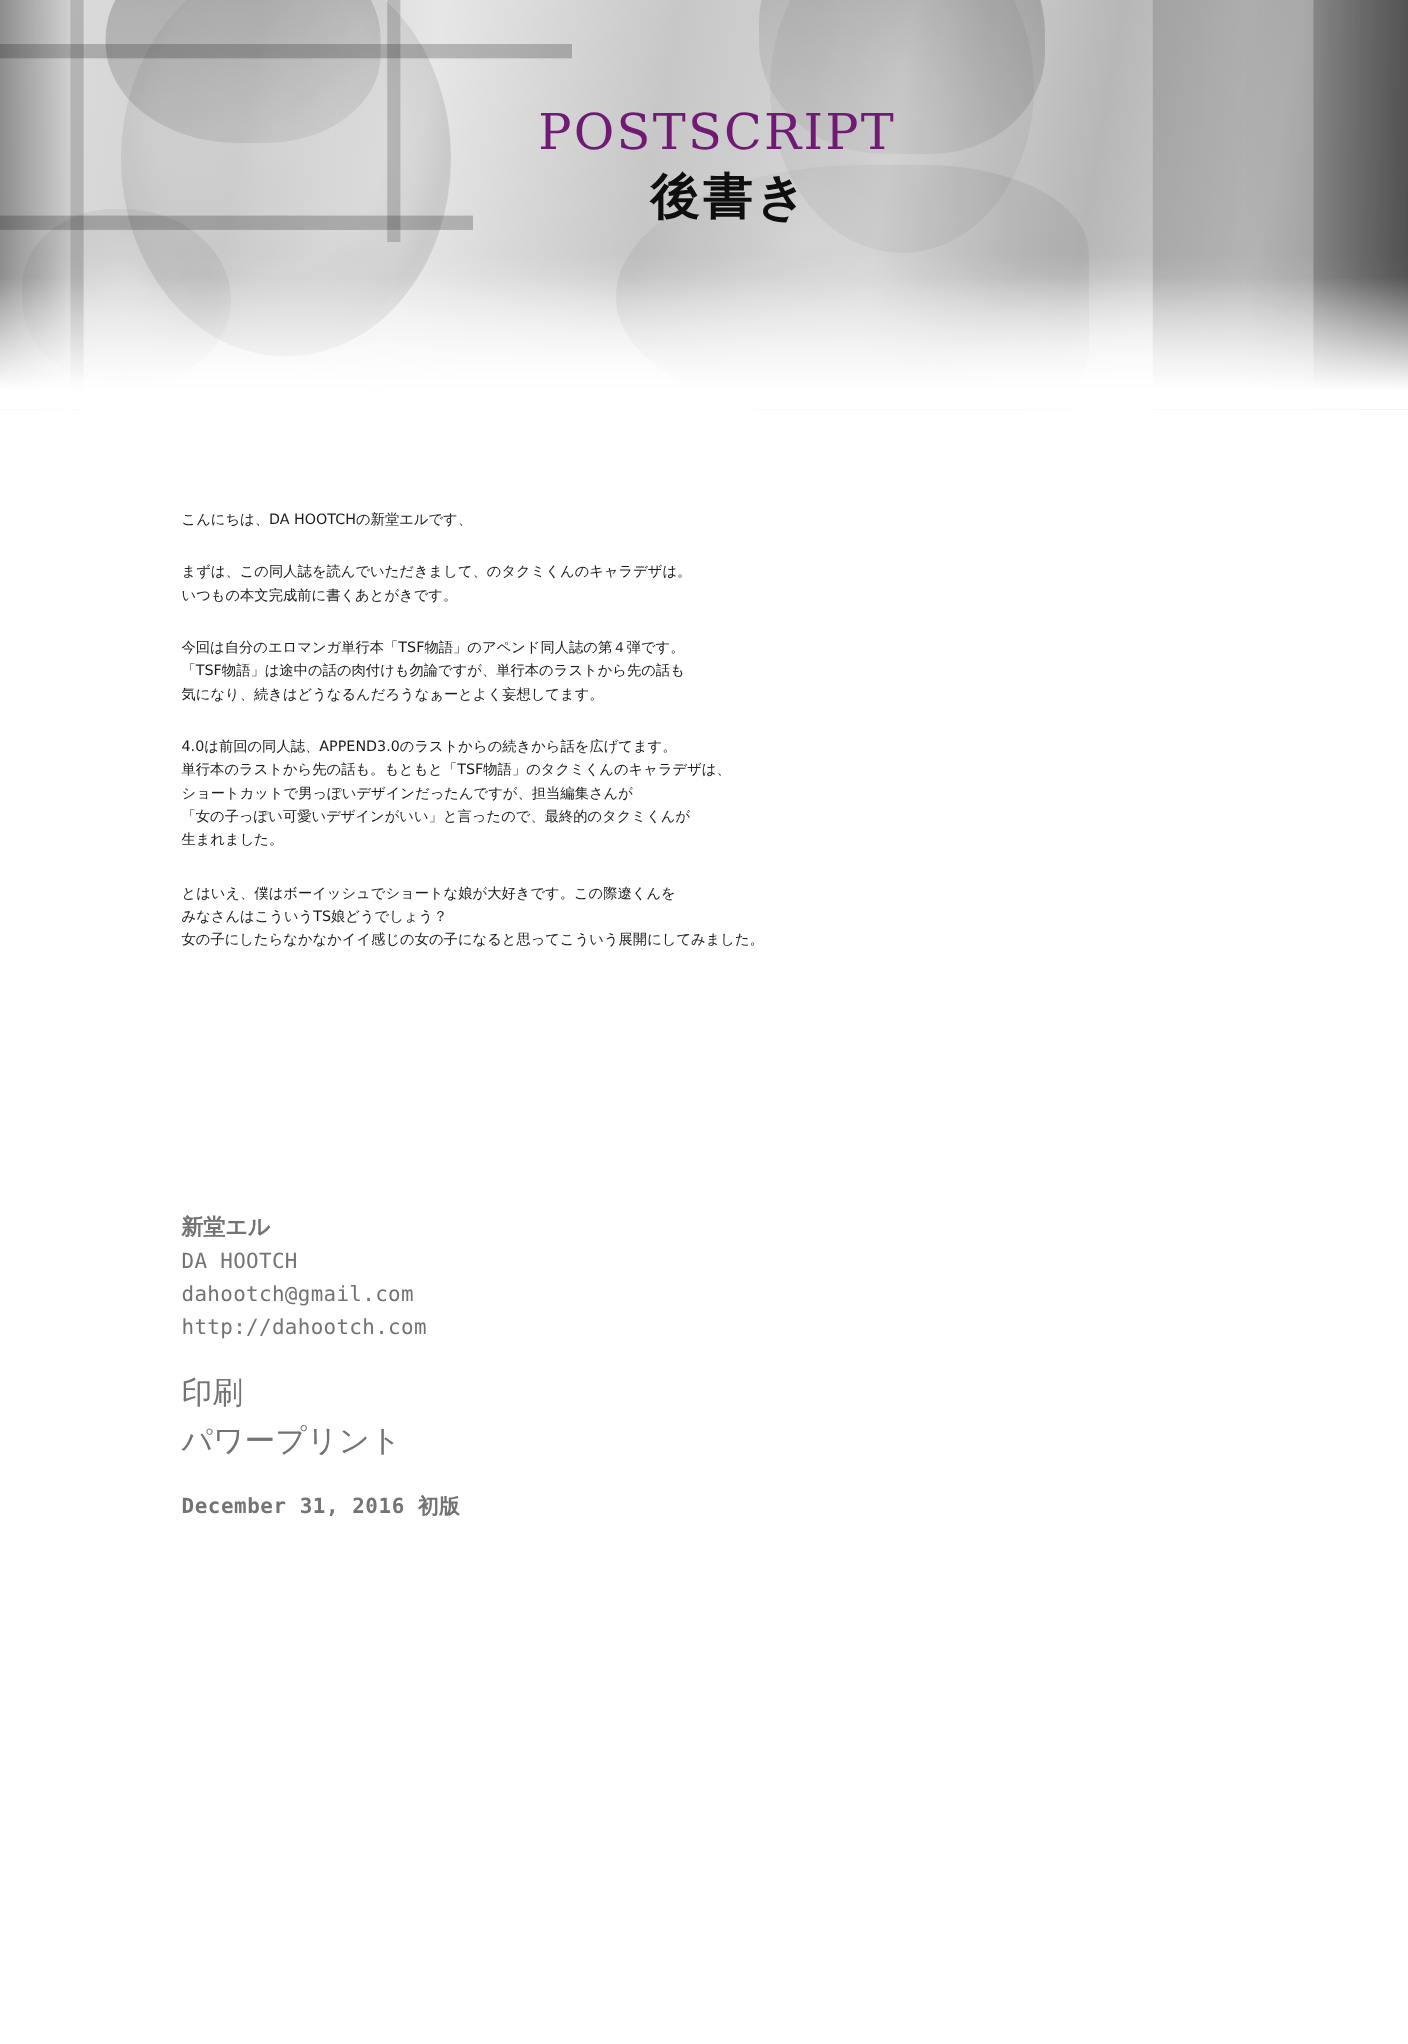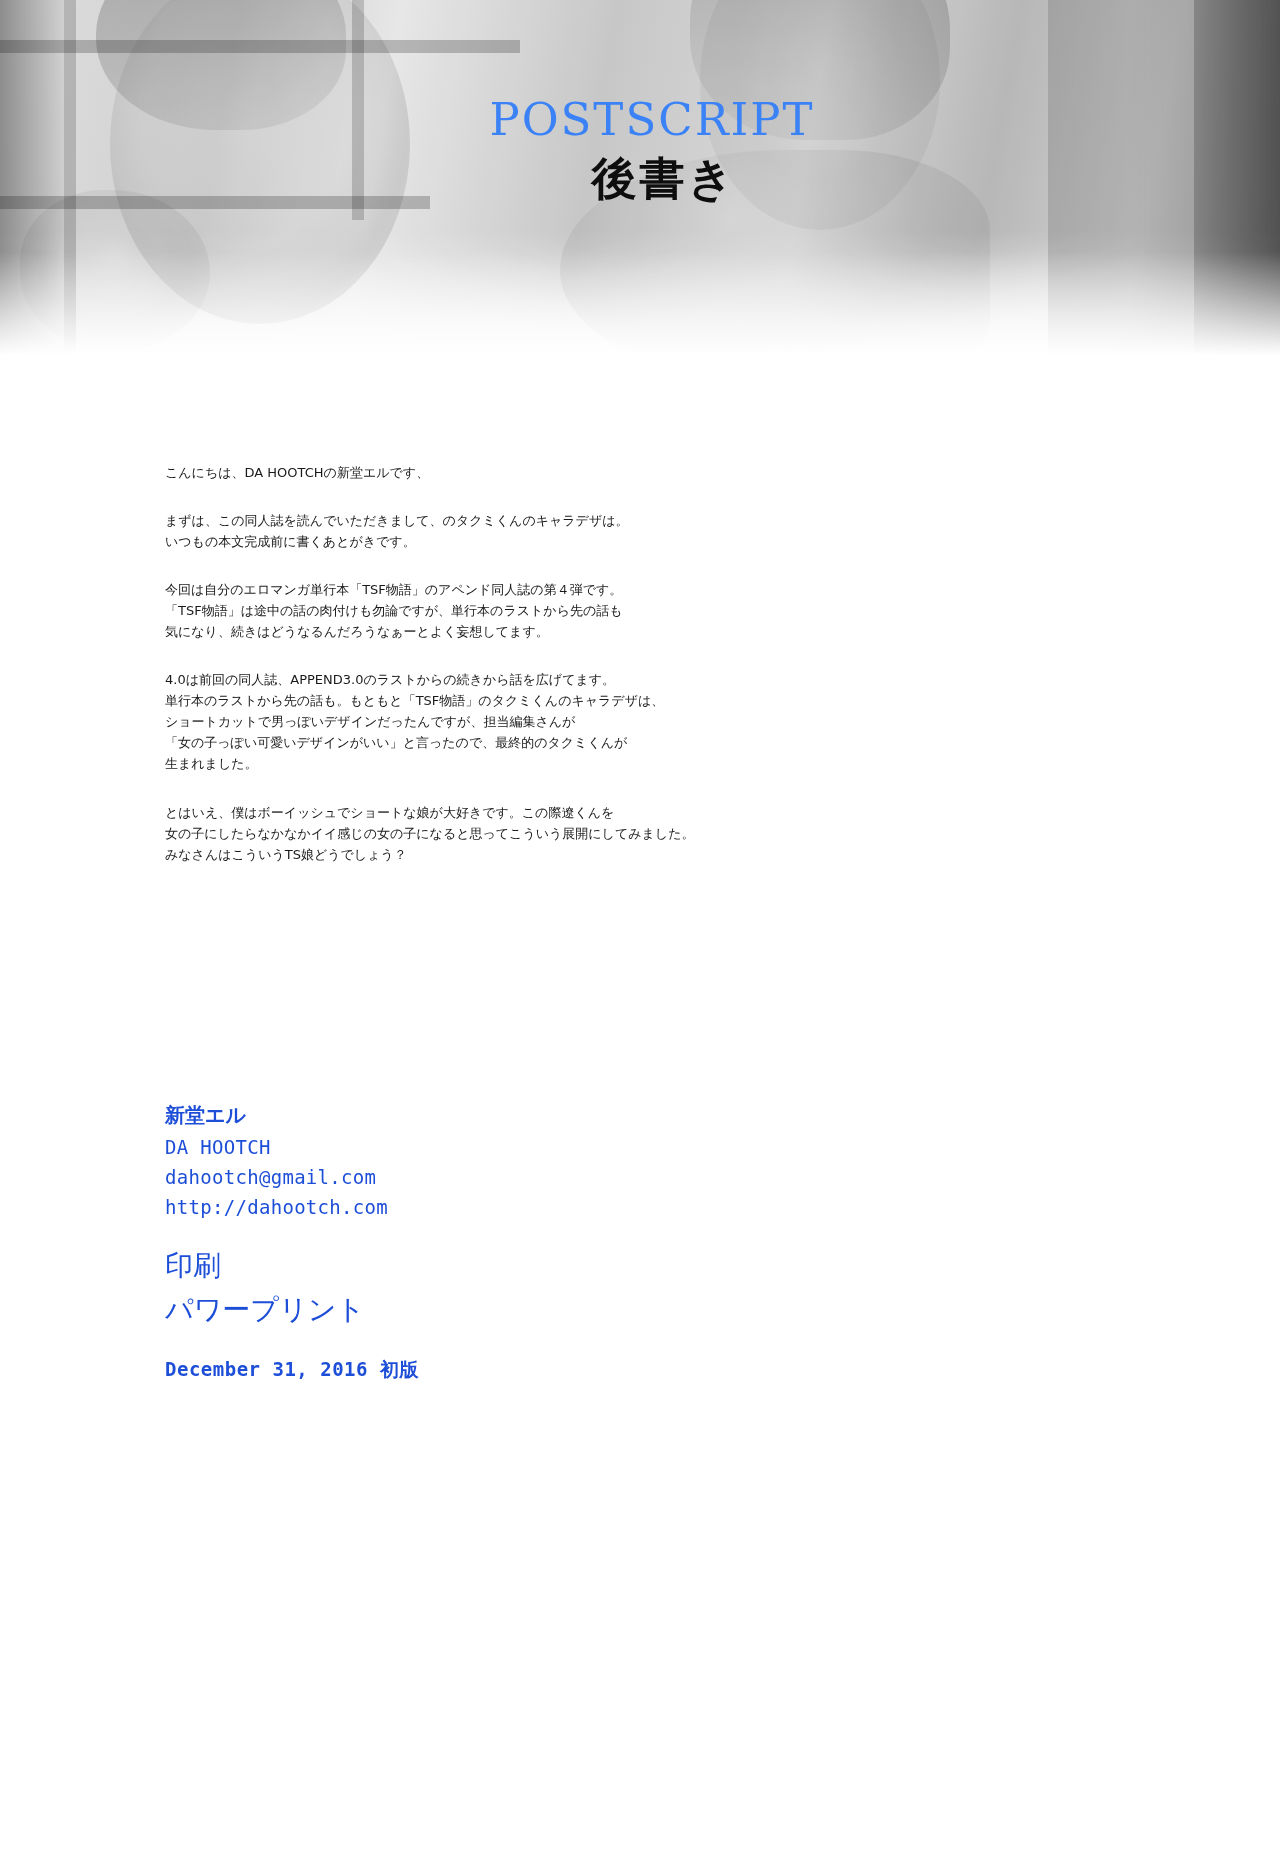--- a/index.html
+++ b/index.html
@@ -133,21 +133,21 @@
     left: 0;
     top: 96px;
     width: 1280px;
     text-align: center;
     z-index: 5;
   }
   .title-en {
     font-family: "DejaVu Serif", serif;
     font-size: 45px;
     letter-spacing: 2px;
-    color: #3b82f6;
+    color: #701a75;
     line-height: 1.05;
     margin-left: 24px;
   }
   .title-ja {
     margin-top: 6px;
     font-family: "DejaVu Sans", sans-serif;
     font-weight: bold;
     font-size: 45px;
     letter-spacing: 3px;
     color: #0e0e0e;
@@ -168,21 +168,21 @@
   .para { margin: 0 0 27px 0; }
   .para:last-child { margin-bottom: 0; }
   .para div { white-space: nowrap; }
 
   
   .colophon {
     position: absolute;
     left: 165px;
     top: 1100px;
     width: 700px;
-    color: #1d4ed8;
+    color: #737373;
     font-family: "DejaVu Sans Mono", monospace;
     font-size: 19px;
     line-height: 1.58;
   }
   .colophon .grp { margin-bottom: 22px; }
   .colophon .grp:last-child { margin-bottom: 0; }
   .name-ja {
     font-family: "DejaVu Sans", sans-serif;
     font-weight: bold;
     font-size: 20px;
@@ -244,22 +244,22 @@
     </div>
     <div class="para">
       <div>4.0は前回の同人誌、APPEND3.0のラストからの続きから話を広げてます。</div>
       <div>単行本のラストから先の話も。もともと「TSF物語」のタクミくんのキャラデザは、</div>
       <div>ショートカットで男っぽいデザインだったんですが、担当編集さんが</div>
       <div>「女の子っぽい可愛いデザインがいい」と言ったので、最終的のタクミくんが</div>
       <div>生まれました。</div>
     </div>
     <div class="para">
       <div>とはいえ、僕はボーイッシュでショートな娘が大好きです。この際遼くんを</div>
+      <div>みなさんはこういうTS娘どうでしょう？</div>
       <div>女の子にしたらなかなかイイ感じの女の子になると思ってこういう展開にしてみました。</div>
-      <div>みなさんはこういうTS娘どうでしょう？</div>
     </div>
   </div>
 
 <div class="colophon">
   <div class="grp">
     <div class="name-ja">新堂エル</div>
     <div class="mono-line">DA HOOTCH</div>
     <div class="mono-line">dahootch@gmail.com</div>
     <div class="mono-line">http://dahootch.com</div>
   </div>

